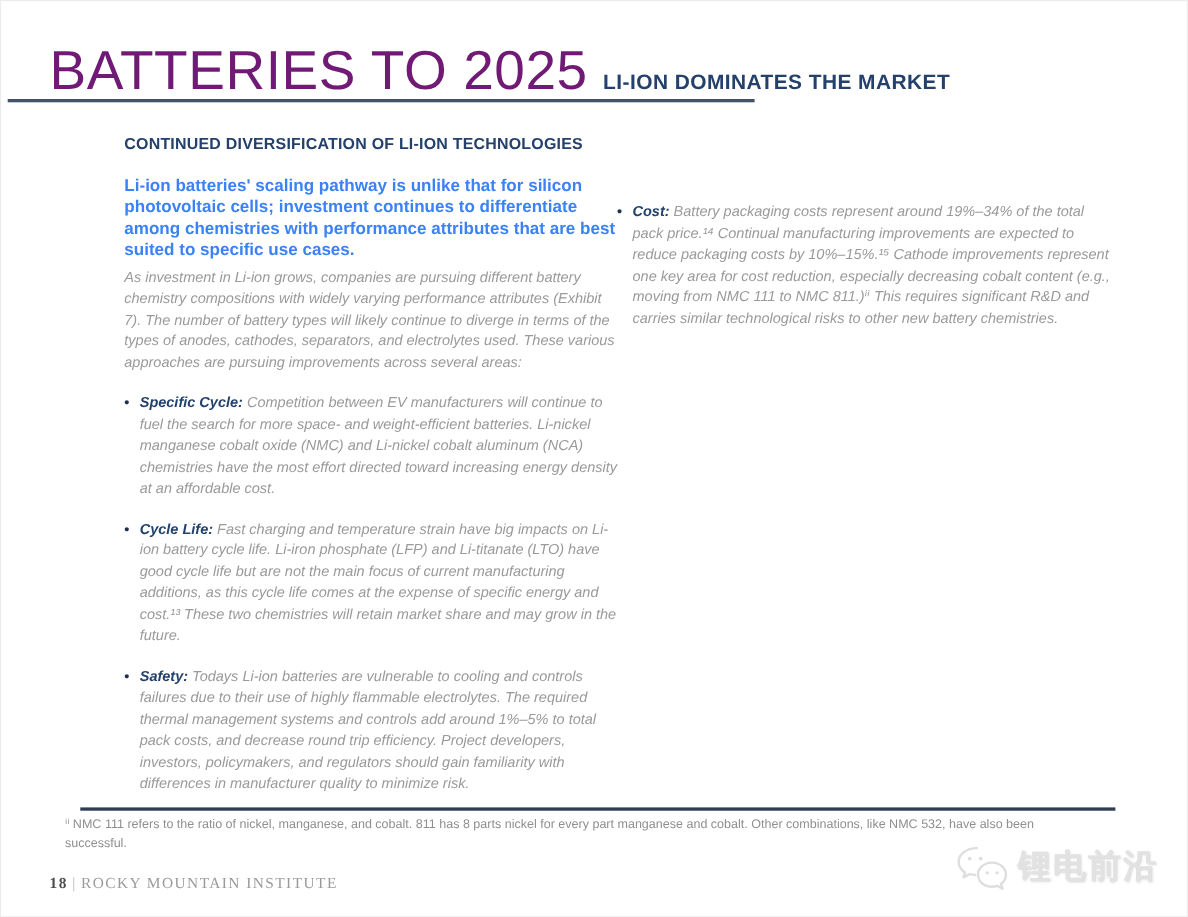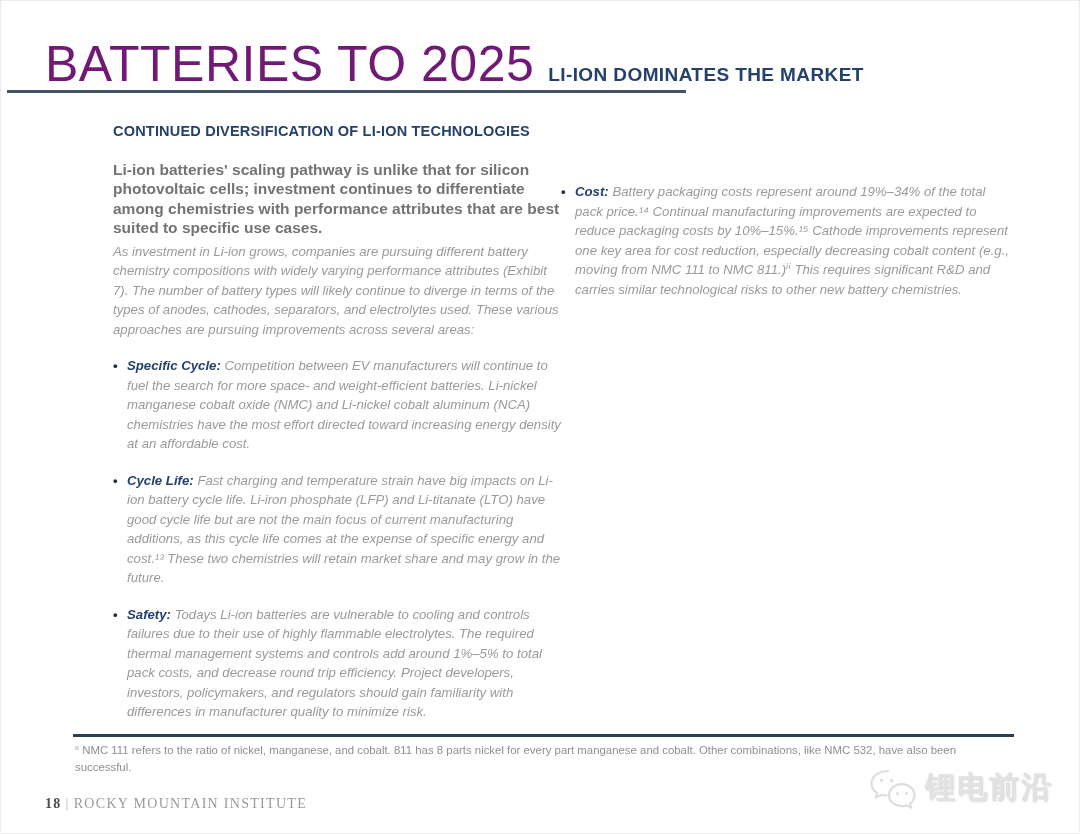--- a/index.html
+++ b/index.html
@@ -57,21 +57,21 @@
     font-weight: 700;
     letter-spacing: 0.2px;
     line-height: 19.5px;
     color: #24416b;
     margin-bottom: 18px;
   }
   .lead {
     font-size: 15.5px;
     font-weight: 700;
     line-height: 19.5px;
-    color: #737373;
+    color: #3b82f6;
     margin-bottom: 4px;
   }
   .body-text {
     font-size: 13.2px;
     font-weight: 400;
     line-height: 19.5px;
     color: #9a9a9a;
     font-style: italic;
   }
 
@@ -98,21 +98,21 @@
   .footnote-rule {
     position: absolute;
     left: 72px;
     top: 733px;
     width: 941px;
     height: 2.5px;
     background: #2e3d52;
   }
   .footnote {
     position: absolute;
-    left: 74px;
+    left: 58px;
     top: 741px;
     width: 940px;
     font-size: 11.4px;
     line-height: 16.5px;
     color: #8f8f8f;
   }
 
   
   .footer {
     position: absolute;

